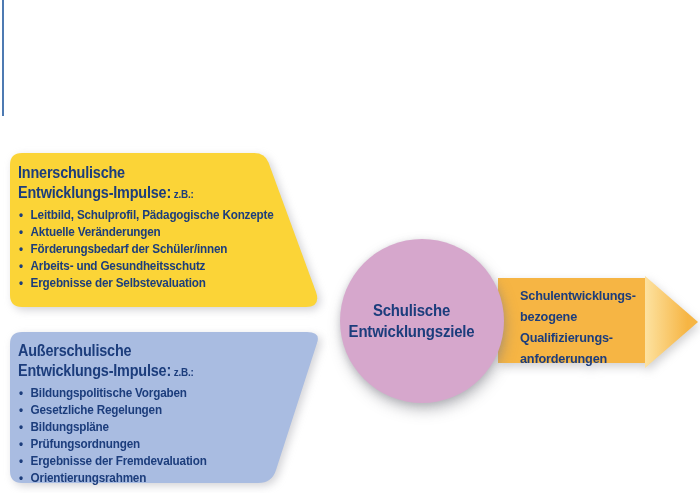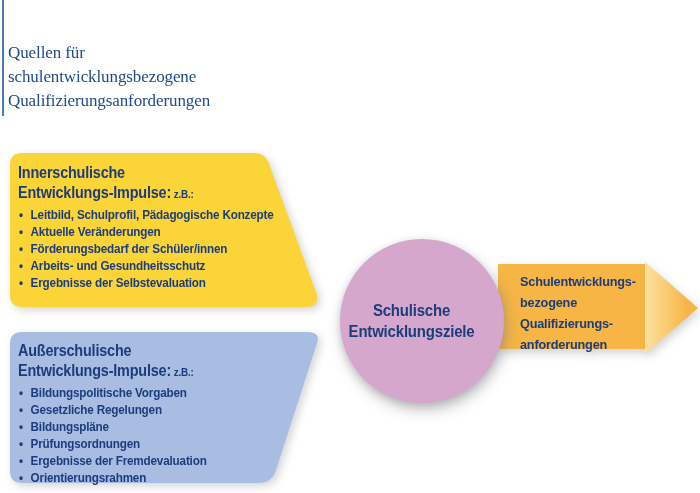--- a/index.html
+++ b/index.html
@@ -30,21 +30,21 @@
     transform:scaleX(.9);transform-origin:0 0;
   }
   .box-content.inner{top:163px;}
   .box-content.outer{top:341px;}
   .box-heading{font-size:16px;line-height:20px;font-weight:bold;letter-spacing:-0.2px;white-space:nowrap;}
   .zb{font-size:11px;font-weight:bold;margin-left:3px;}
   .bullets{list-style:none;margin:2px 0 0 0;padding:0;font-size:13px;line-height:17px;font-weight:bold;letter-spacing:-0.2px;white-space:nowrap;}
   .bullets li{position:relative;padding-left:14px;}
   .bullets li::before{content:"\2022";position:absolute;left:1px;top:0;}
   
-  .arrow-group{position:absolute;left:498px;top:260px;width:202px;height:96px;z-index:1;
+  .arrow-group{position:absolute;left:498px;top:274px;width:202px;height:96px;z-index:1;
     filter:drop-shadow(2px 4px 5px rgba(140,140,145,.4));}
   .arrow-body{position:absolute;left:0;top:4px;width:148px;height:85px;background:var(--orange);}
   .arrow-head{position:absolute;left:147px;top:0;width:55px;height:96px;overflow:visible;}
   .arrow-text{
     position:absolute;left:22px;top:11px;color:var(--navy);
     font-size:13.5px;line-height:21px;font-weight:bold;letter-spacing:-0.2px;
     transform:scaleX(.94);transform-origin:0 0;white-space:nowrap;
   }
   
   .circle{
@@ -57,25 +57,20 @@
     letter-spacing:-0.2px;transform:scaleX(.88);white-space:nowrap;
   }
 </style>
 </head>
 <body>
 
 <div class="canvas">
 
   <div class="left-rule"></div>
 
-  <div class="title">
-    <div>Quellen für</div>
-    <div>schulentwicklungsbezogene</div>
-    <div>Qualifizierungsanforderungen</div>
-  </div>
 
   <svg class="shape shape-yellow" viewBox="0 0 340 172" xmlns="http://www.w3.org/2000/svg">
     <path d="M 22 8 H 254 Q 265 8 268.5 17.5 L 316 147 Q 321 162 306 162 H 22 Q 10 162 10 150 V 20 Q 10 8 22 8 Z" style="fill:var(--yellow)"></path>
   </svg>
   <div class="box-content inner">
     <div class="box-heading">
       <div>Innerschulische</div>
       <div><span>Entwicklungs-Impulse:</span><span class="zb">z.B.:</span></div>
     </div>
     <ul class="bullets">

